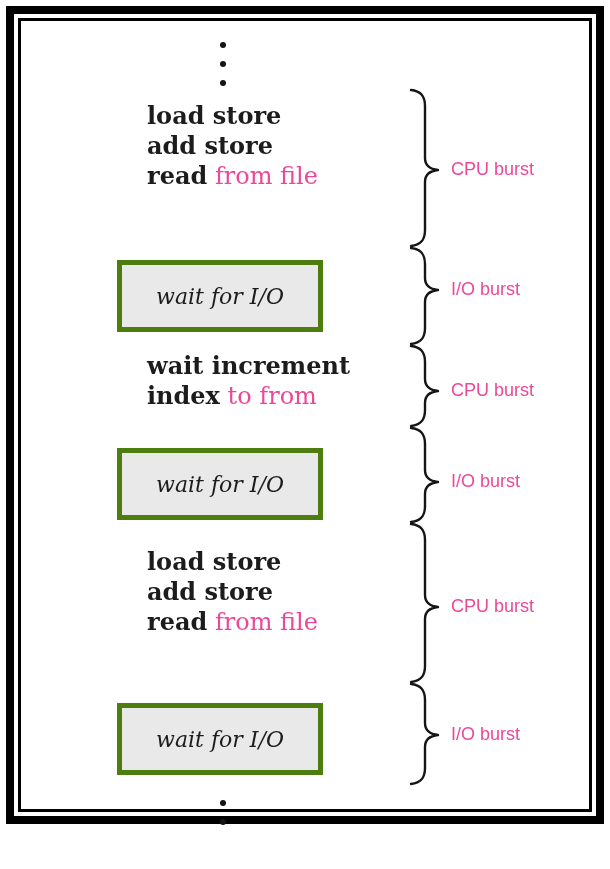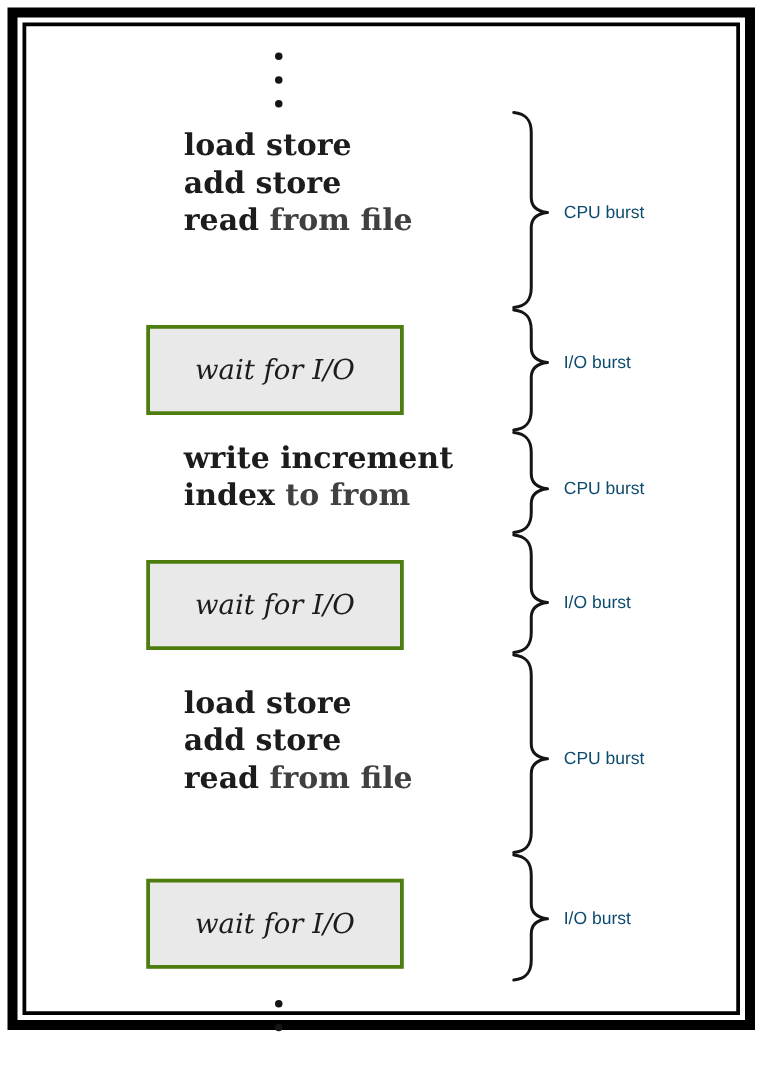--- a/index.html
+++ b/index.html
@@ -35,33 +35,33 @@
   .dots-bottom { top: 800px; }
   
   .code {
     position: absolute;
     left: 147px;
     font-size: 24px;
     line-height: 30px;
     white-space: nowrap;
   }
   .code .em   { font-weight: bold; color: #1c1c1c; }
-  .code .plain{ font-weight: bold; color: #404040; }
+  .code .plain{ font-weight: normal; color: #ec4899; }
   .code-1 { top: 101px; }
   .code-2 { top: 351px; }
   .code-3 { top: 547px; }
   
   .wait-box {
     position: absolute;
     left: 117px;
     width: 206px;
     height: 72px;
     box-sizing: border-box;
     background: #e9e9e9;
-    border: 3px solid #4d7c0f;
+    border: 5px solid #4d7c0f;
     display: flex;
     align-items: center;
     justify-content: center;
     font-style: italic;
     font-size: 22px;
     color: #1c1c1c;
   }
   .wait-1 { top: 260px; }
   .wait-2 { top: 448px; }
   .wait-3 { top: 703px; }
@@ -77,23 +77,23 @@
     stroke: #151515;
     stroke-width: 2.4;
     stroke-linecap: round;
     stroke-linejoin: round;
   }
   
   .burst-label {
     position: absolute;
     left: 451px;
     font-family: "Liberation Sans", sans-serif;
-    font-size: 14px;
+    font-size: 18px;
     line-height: 22px;
-    color: #0c4a6e;
+    color: #ec4899;
     white-space: nowrap;
   }
   .bl-1 { top: 158px; }
   .bl-2 { top: 278px; }
   .bl-3 { top: 379px; }
   .bl-4 { top: 470px; }
   .bl-5 { top: 595px; }
   .bl-6 { top: 723px; }
 </style>
 </head>
@@ -114,21 +114,21 @@
     <div class="line"><span class="em">load store</span><span class="plain"></span></div>
     <div class="line"><span class="em">add store</span><span class="plain"></span></div>
     <div class="line"><span class="em">read</span><span class="plain"> from file</span></div>
   </div>
 
   <div class="wait-box wait-1">
     <span>wait for I/O</span>
   </div>
 
   <div class="code code-2">
-    <div class="line"><span class="em">write increment</span><span class="plain"></span></div>
+    <div class="line"><span class="em">wait increment</span><span class="plain"></span></div>
     <div class="line"><span class="em">index</span><span class="plain"> to from</span></div>
   </div>
 
   <div class="wait-box wait-2">
     <span>wait for I/O</span>
   </div>
 
   <div class="code code-3">
     <div class="line"><span class="em">load store</span><span class="plain"></span></div>
     <div class="line"><span class="em">add store</span><span class="plain"></span></div>

